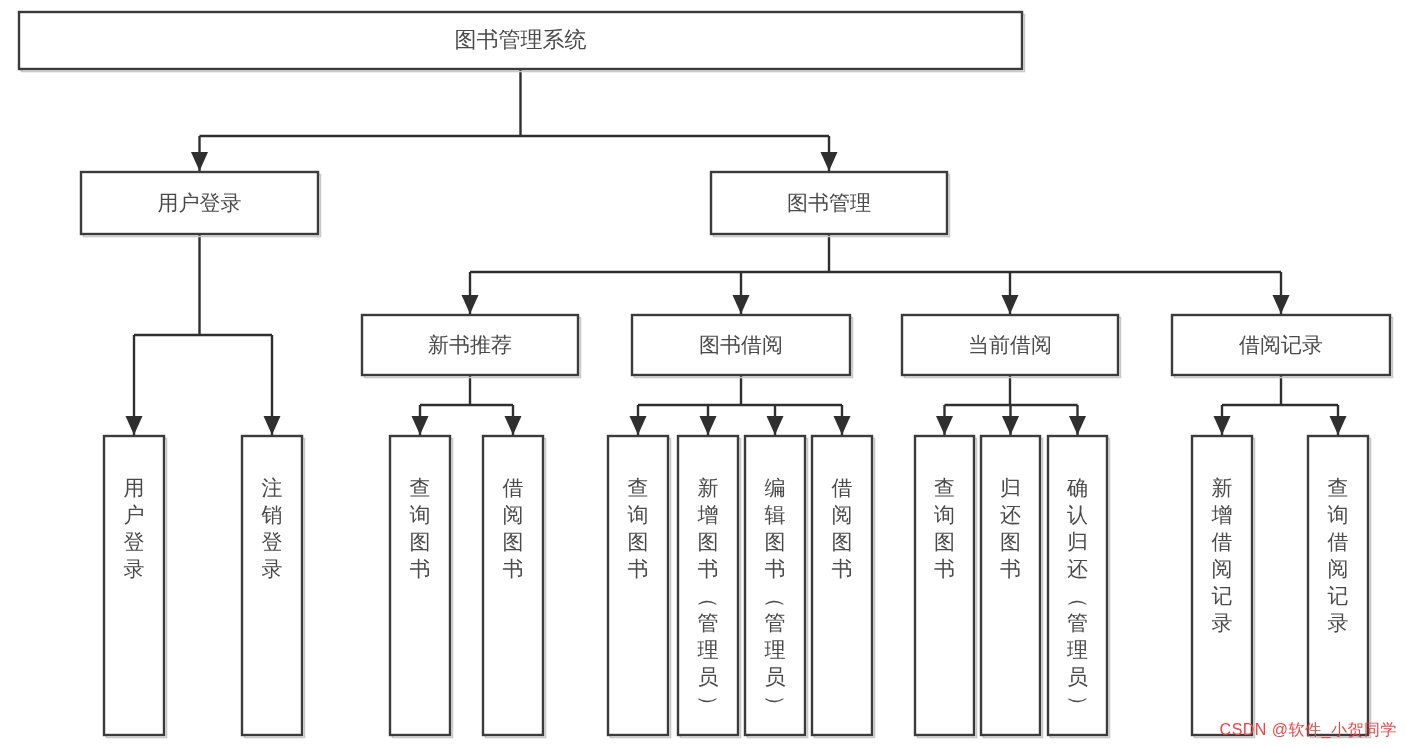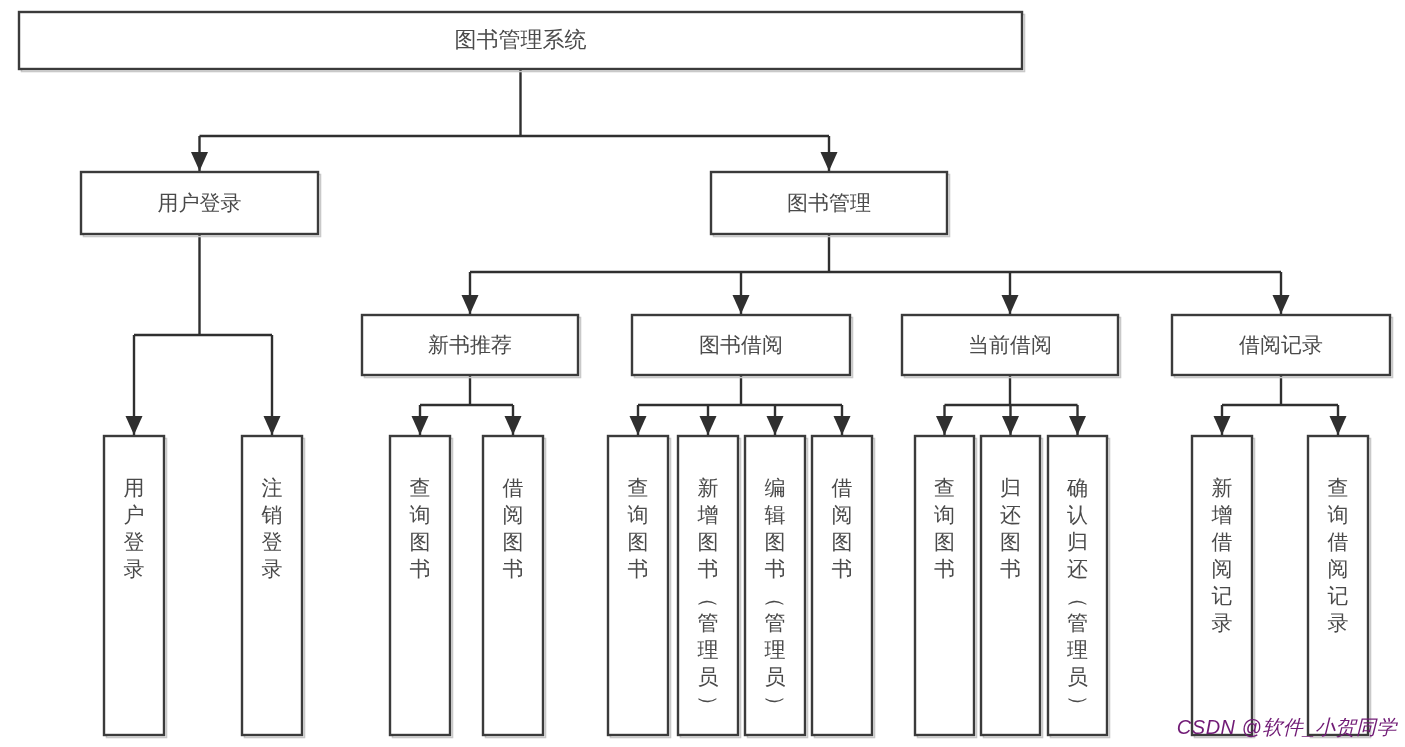--- a/index.html
+++ b/index.html
@@ -63,27 +63,26 @@
     font-size: 21px;
     text-anchor: middle;
     dominant-baseline: middle;
     white-space: pre;
   }
   .watermark {
     position: absolute;
     right: 8px;
     bottom: 6px;
     font-family: "Liberation Sans", "DejaVu Sans", sans-serif;
-    font-size: 20px;
-    color: #701a75;
+    font-size: 16px;
+    color: #ef4444;
     letter-spacing: 0.5px;
     user-select: none;
     pointer-events: none;
     white-space: pre;
-    font-style: italic;
   }
 </style>
 </head>
 <body>
 
 <div id="diagram-root">
 
   <svg class="diagram-canvas" viewBox="0 0 1405 747" xmlns="http://www.w3.org/2000/svg">
     <g id="connector-layer">
         <line x1="520.5" y1="69" x2="520.5" y2="136" class="connector"></line>

